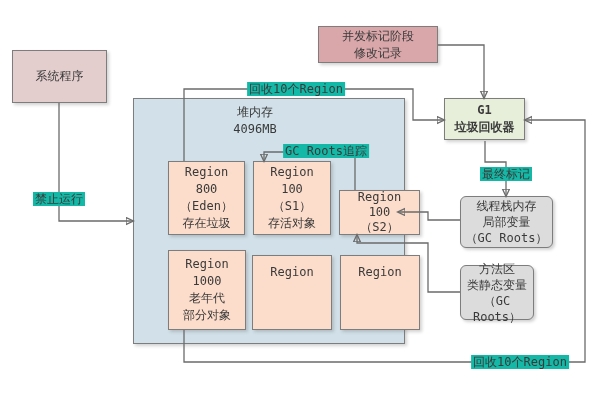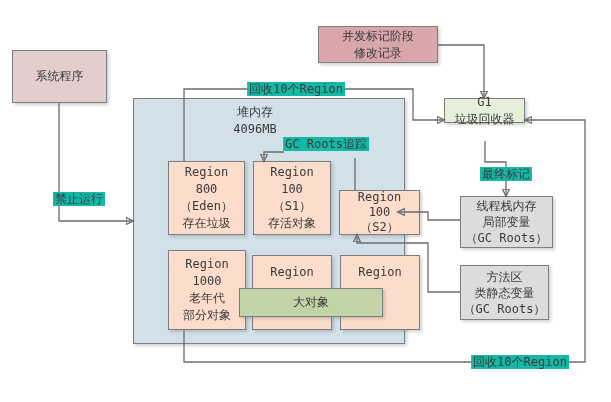--- a/index.html
+++ b/index.html
@@ -9,37 +9,37 @@
     color:var(--text,#3a3a3a);font-size:12px;
   }
   .box{
     position:absolute;box-sizing:border-box;border:1px solid var(--border,#7d7d7d);
     display:flex;align-items:center;justify-content:center;text-align:center;
     white-space:pre-line;line-height:17px;
     box-shadow:2px 2px 3px rgba(110,110,110,0.30);
   }
   .sys{left:12px;top:50px;width:95px;height:53px;background:var(--system-fill,#e3cdcd);}
   .concurrent{left:318px;top:26px;width:120px;height:37px;background:var(--concurrent-fill,#d9a7aa);}
-  .g1{left:444px;top:98px;width:81px;height:25px;background:var(--g1-fill,#e7eeda);}
+  .g1{left:444px;top:98px;width:81px;height:42px;background:var(--g1-fill,#e7eeda);font-weight:bold;}
   .heap{left:133px;top:98px;width:272px;height:246px;background:var(--heap-fill,#d2e1e9);}
   .heap-title{
     position:absolute;left:133px;top:104px;width:244px;text-align:center;
     white-space:pre-line;line-height:17px;
   }
   .region{background:var(--region-fill,#fcdcca);margin-left:22px;}
   .eden{left:146px;top:161px;width:77px;height:74px;}
   .s1{left:231px;top:161px;width:78px;height:74px;}
   .s2{left:317px;top:190px;width:81px;height:45px;line-height:15px;}
   .old{left:146px;top:250px;width:78px;height:80px;}
   .freeA{left:230px;top:255px;width:80px;height:75px;align-items:flex-start;padding-top:8px;}
   .freeB{left:318px;top:255px;width:80px;height:75px;align-items:flex-start;padding-top:8px;}
   .big{left:239px;top:288px;width:144px;height:29px;background:var(--big-object-fill,#c0d4a6);}
-  .roots{background:var(--roots-fill,#dcdcdc);}
+  .roots{background:var(--roots-fill,#dcdcdc);border-radius:6px;}
   .stack{left:460px;top:196px;width:93px;height:52px;line-height:16px;}
-  .method{left:460px;top:265px;width:89px;height:55px;line-height:16px;}
+  .method{left:460px;top:265px;width:74px;height:55px;line-height:16px;}
   #wires{position:absolute;left:0;top:0;width:611px;height:402px;z-index:5;pointer-events:none;}
   #wires path{fill:none;stroke:var(--line,#6b6b6b);stroke-width:1.3;}
   .edge-label{
     position:absolute;z-index:6;background:#14b8a6;padding:0 2px;
     white-space:nowrap;transform:translate(-50%,-50%);line-height:14px;
   }
 </style>
 </head>
 <body>
 
@@ -65,21 +65,20 @@
 存活对象</div>
   <div class="box region s2">Region
 100
 （S2）</div>
   <div class="box region old">Region
 1000
 老年代
 部分对象</div>
   <div class="box region freeA">Region</div>
   <div class="box region freeB">Region</div>
-  <div class="box big">大对象</div>
 
   <div class="box roots stack">线程栈内存
 局部变量
 （GC Roots）</div>
   <div class="box roots method">方法区
 类静态变量
 （GC Roots）</div>
 
   <svg id="wires" viewBox="0 0 611 402">
     <defs>
@@ -92,17 +91,17 @@
     <path d="M438 45 H484 V98" marker-end="url(#arr)"></path>
     <path d="M485 141 V162 H506 V196" marker-end="url(#arr)"></path>
     <path d="M460 220 H428 V212 H398" marker-end="url(#arr)"></path>
     <path d="M460 292 H428 V243 H357 V235" marker-end="url(#arr)"></path>
     <path d="M184 330 V362 H585 V120 H525" marker-end="url(#arr)"></path>
     <path d="M284 152 H264 V161" marker-end="url(#arr)"></path>
     <path d="M355 158 V190"></path>
   </svg>
 
   <div class="edge-label" style="left:296px;top:89px;">回收10个Region</div>
-  <div class="edge-label" style="left:326px;top:144px;">GC Roots追踪</div>
-  <div class="edge-label" style="left:59px;top:199px;margin-left:20px;">禁止运行</div>
+  <div class="edge-label" style="left:326px;top:151px;">GC Roots追踪</div>
+  <div class="edge-label" style="left:59px;top:199px;">禁止运行</div>
   <div class="edge-label" style="left:506px;top:174px;">最终标记</div>
   <div class="edge-label" style="left:520px;top:362px;">回收10个Region</div>
 </div>
 
 </body></html>

